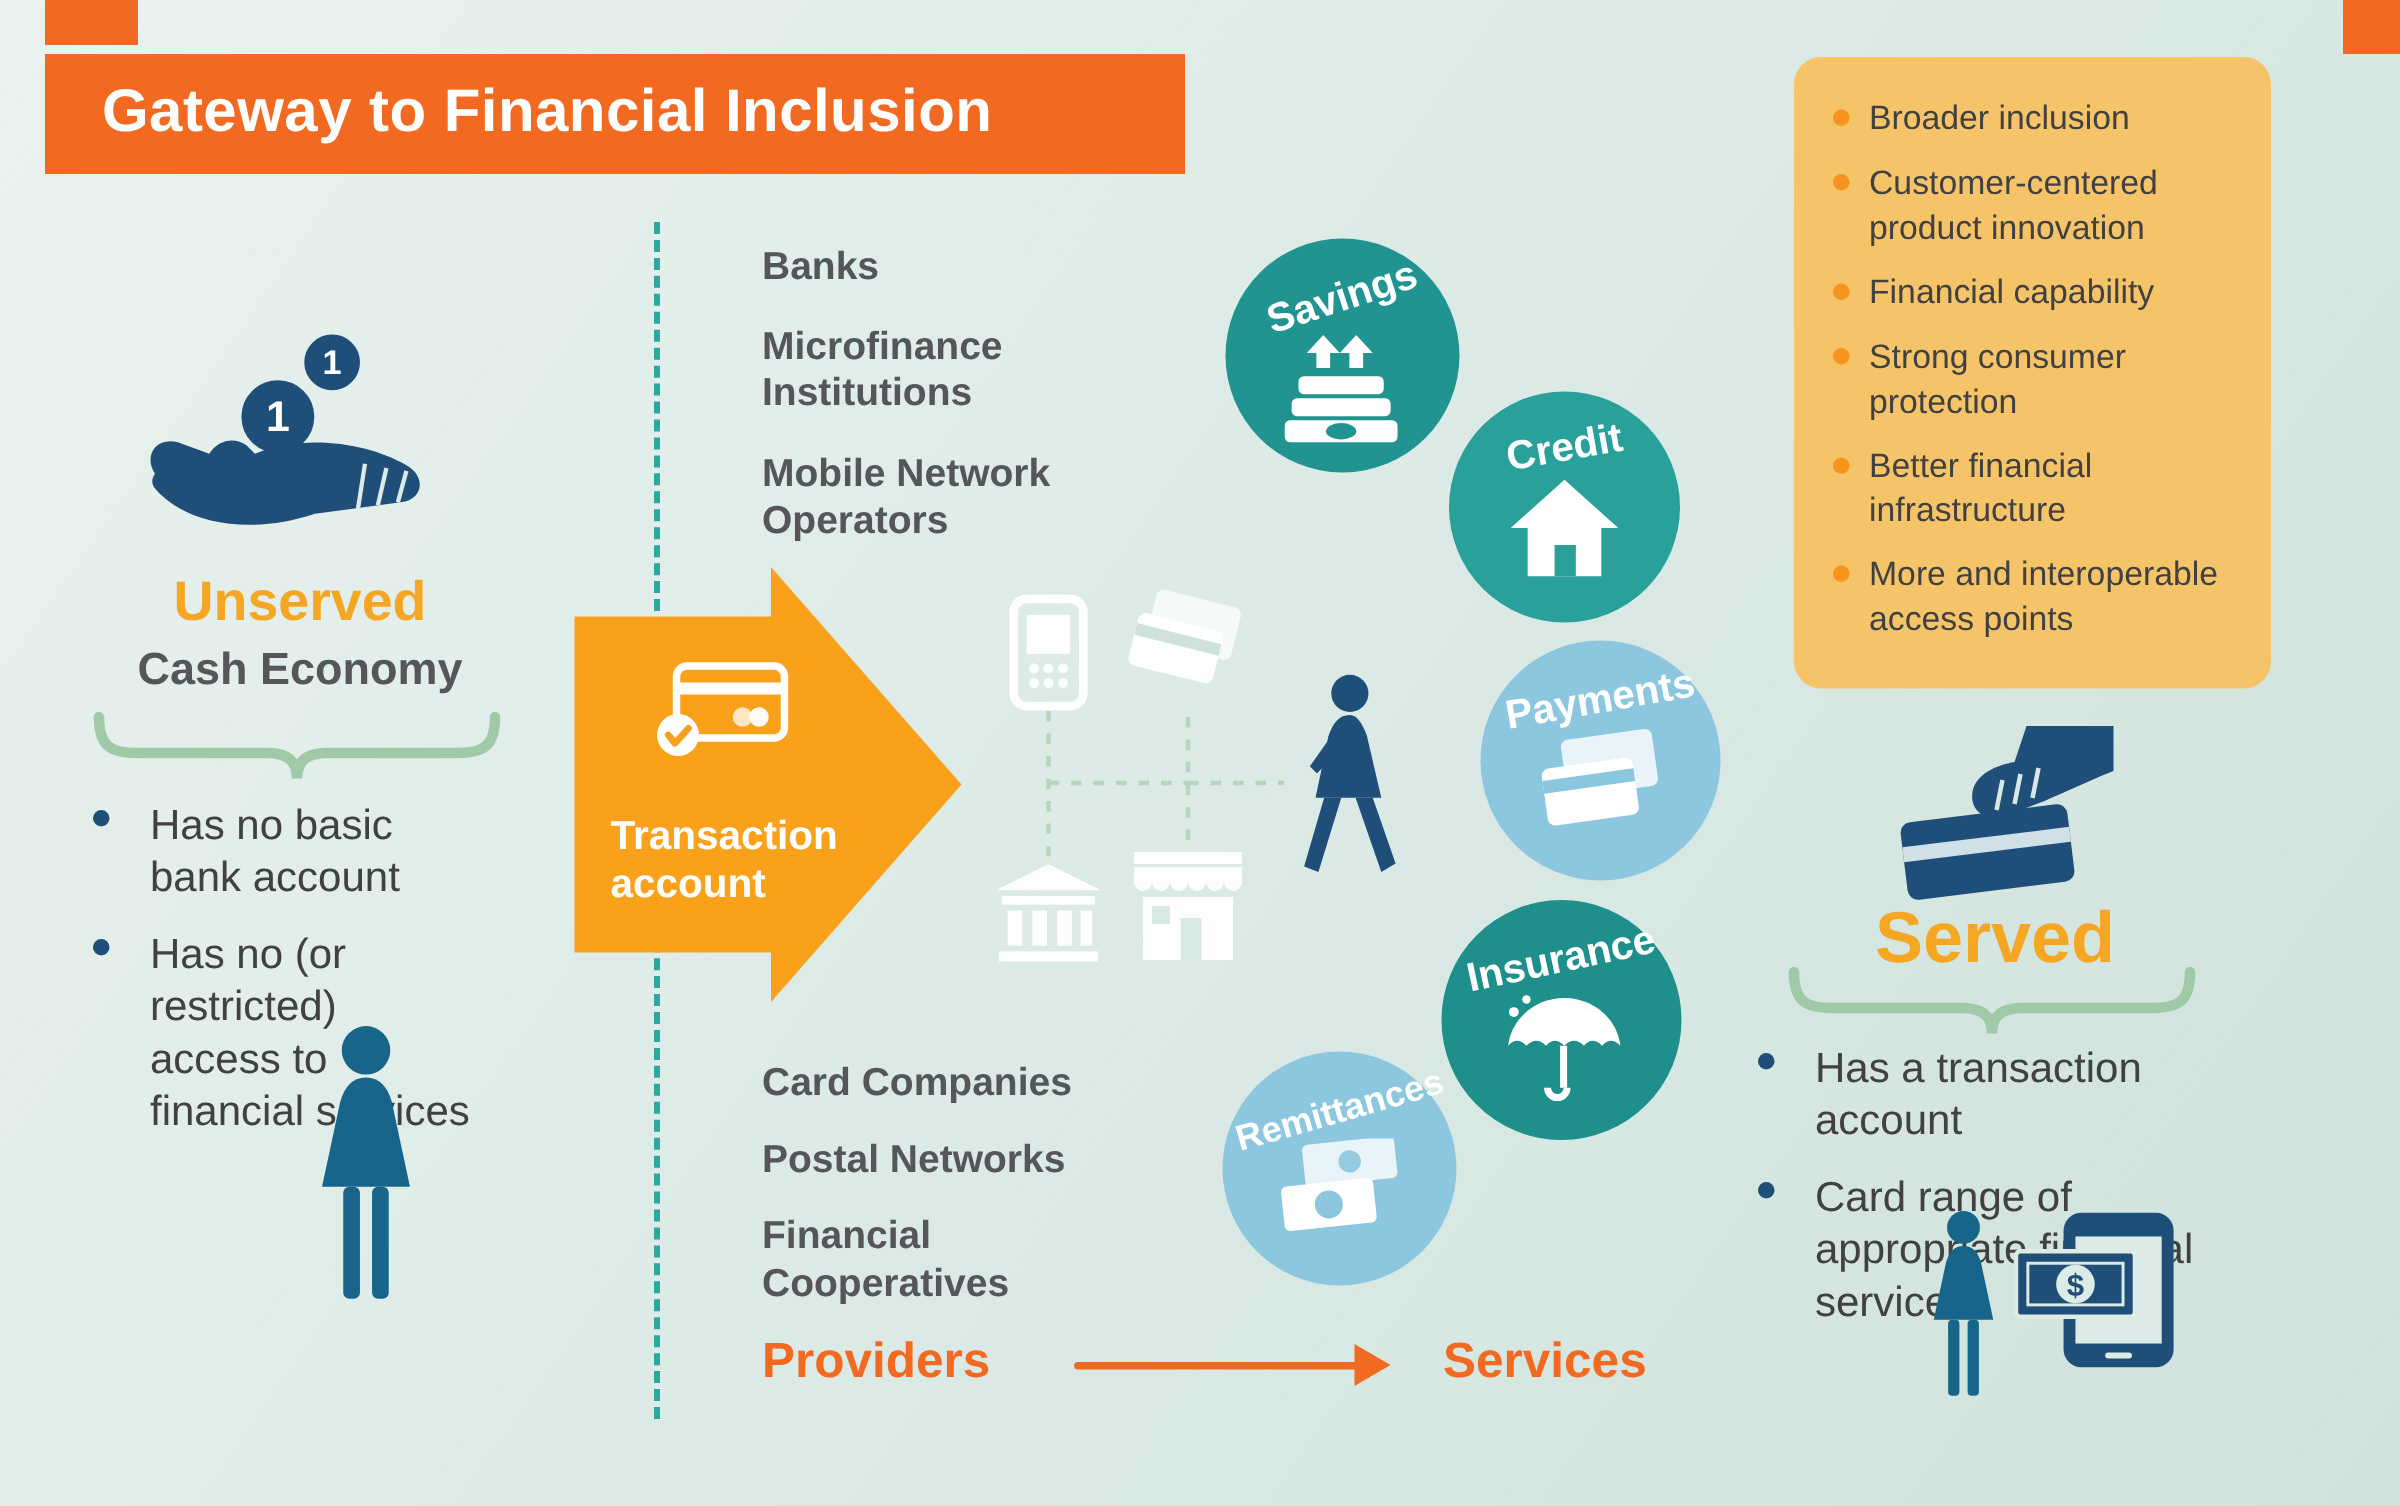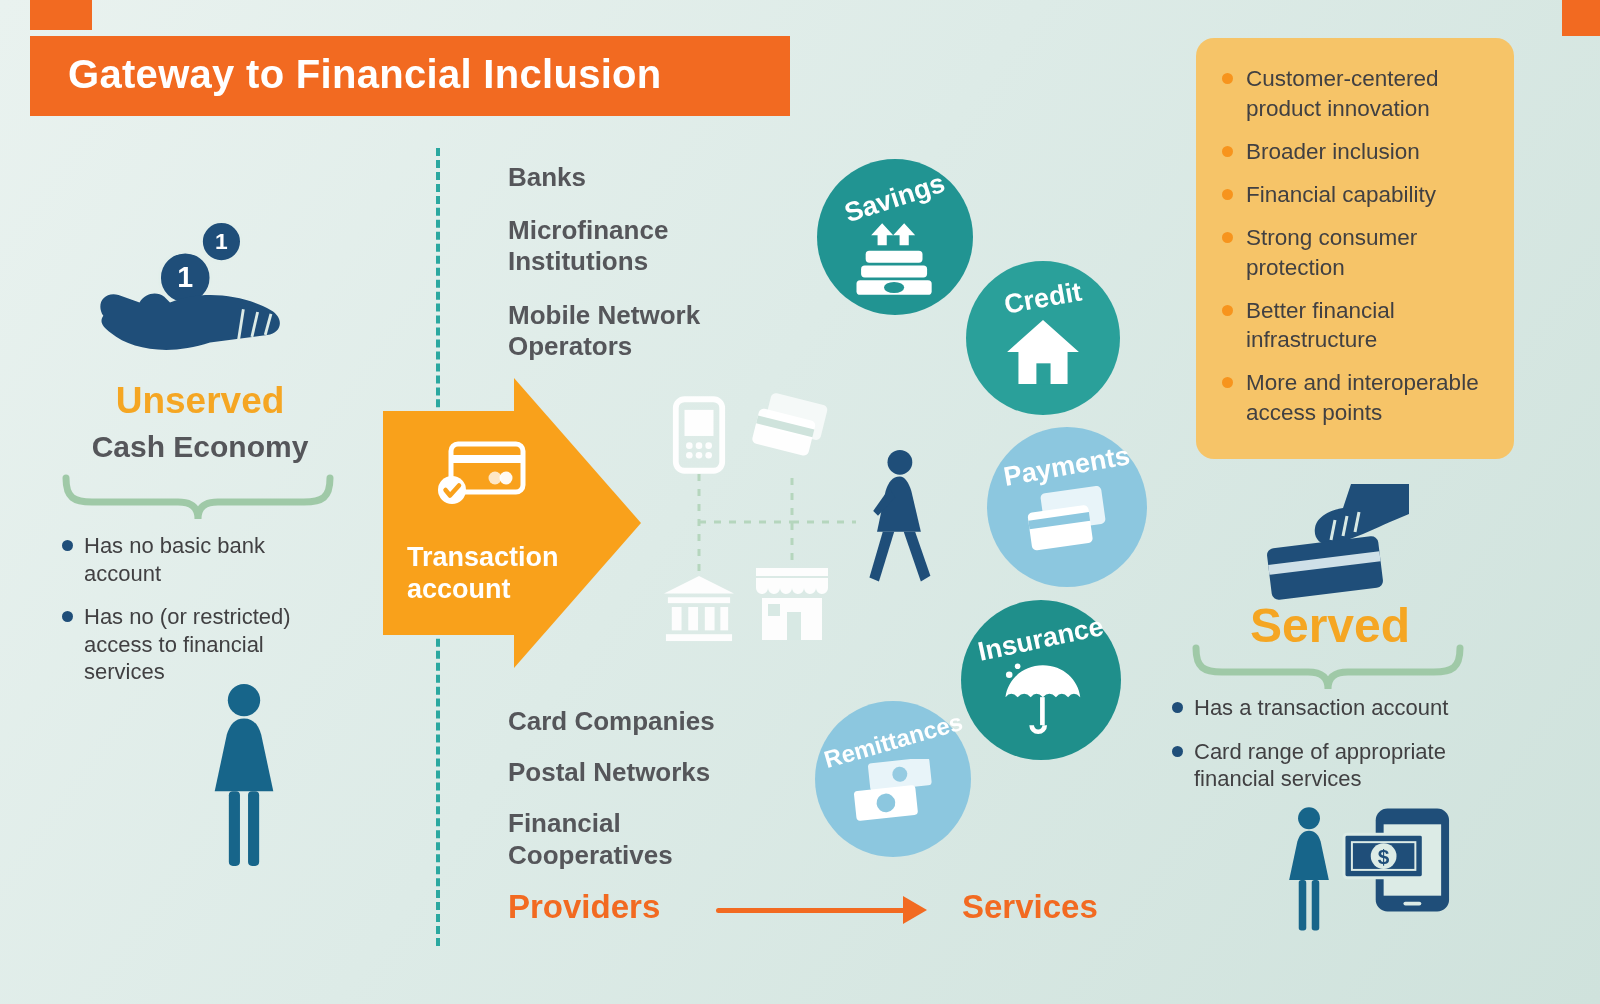--- a/index.html
+++ b/index.html
@@ -18,21 +18,21 @@
   .banner h1 { margin:0; padding:16px 0 0 38px; font-size:40px; font-weight:bold; color:#fff; letter-spacing:.3px; }
 
   
   .hand-coins { left:90px; top:212px; width:200px; height:162px; }
   .unserved-head { left:40px; top:380px; width:320px; text-align:center; font-size:37px; font-weight:bold; color:#F5A623; }
   .unserved-sub  { left:40px; top:430px; width:320px; text-align:center; font-size:30px; font-weight:bold; color:#55565A; }
   .brace { width:272px; height:50px; }
   .brace-left  { left:62px; top:474px; }
   .brace-right { left:1192px; top:644px; }
   .bullets-left { left:62px; top:532px; width:255px; }
-  .bullet { display:flex; gap:11px; margin-bottom:16px; font-size:22px; color:#414042; line-height:1.25; }
+  .bullet { display:flex; gap:27px; margin-bottom:16px; font-size:28px; color:#414042; line-height:1.25; }
   .dot { width:11px; height:11px; border-radius:50%; background:#1F4E79; margin-top:8px; flex:none; }
   .woman-unserved { left:198px; top:682px; width:92px; height:192px; }
 
   
   .divider { left:436px; top:148px; height:798px; width:0; border-left:4px dashed #2BA8A0; }
 
   
   .prov { width:250px; }
   .prov-top { left:508px; top:162px; }
   .prov-bottom { left:508px; top:688px; }
@@ -290,25 +290,25 @@
   </div>
 
   <div class="abs flow-from">Providers</div>
   <div class="abs flow-line"></div>
   <div class="abs flow-head"></div>
   <div class="abs flow-to">Services</div>
 
   <div class="abs benefits">
     <div class="benefit">
       <span class="bdot"></span>
+      <span>Broader inclusion</span>
+    </div>
+    <div class="benefit">
+      <span class="bdot"></span>
       <span>Customer-centered product innovation</span>
-    </div>
-    <div class="benefit">
-      <span class="bdot"></span>
-      <span>Broader inclusion</span>
     </div>
     <div class="benefit">
       <span class="bdot"></span>
       <span>Financial capability</span>
     </div>
     <div class="benefit">
       <span class="bdot"></span>
       <span>Strong consumer protection</span>
     </div>
     <div class="benefit">

